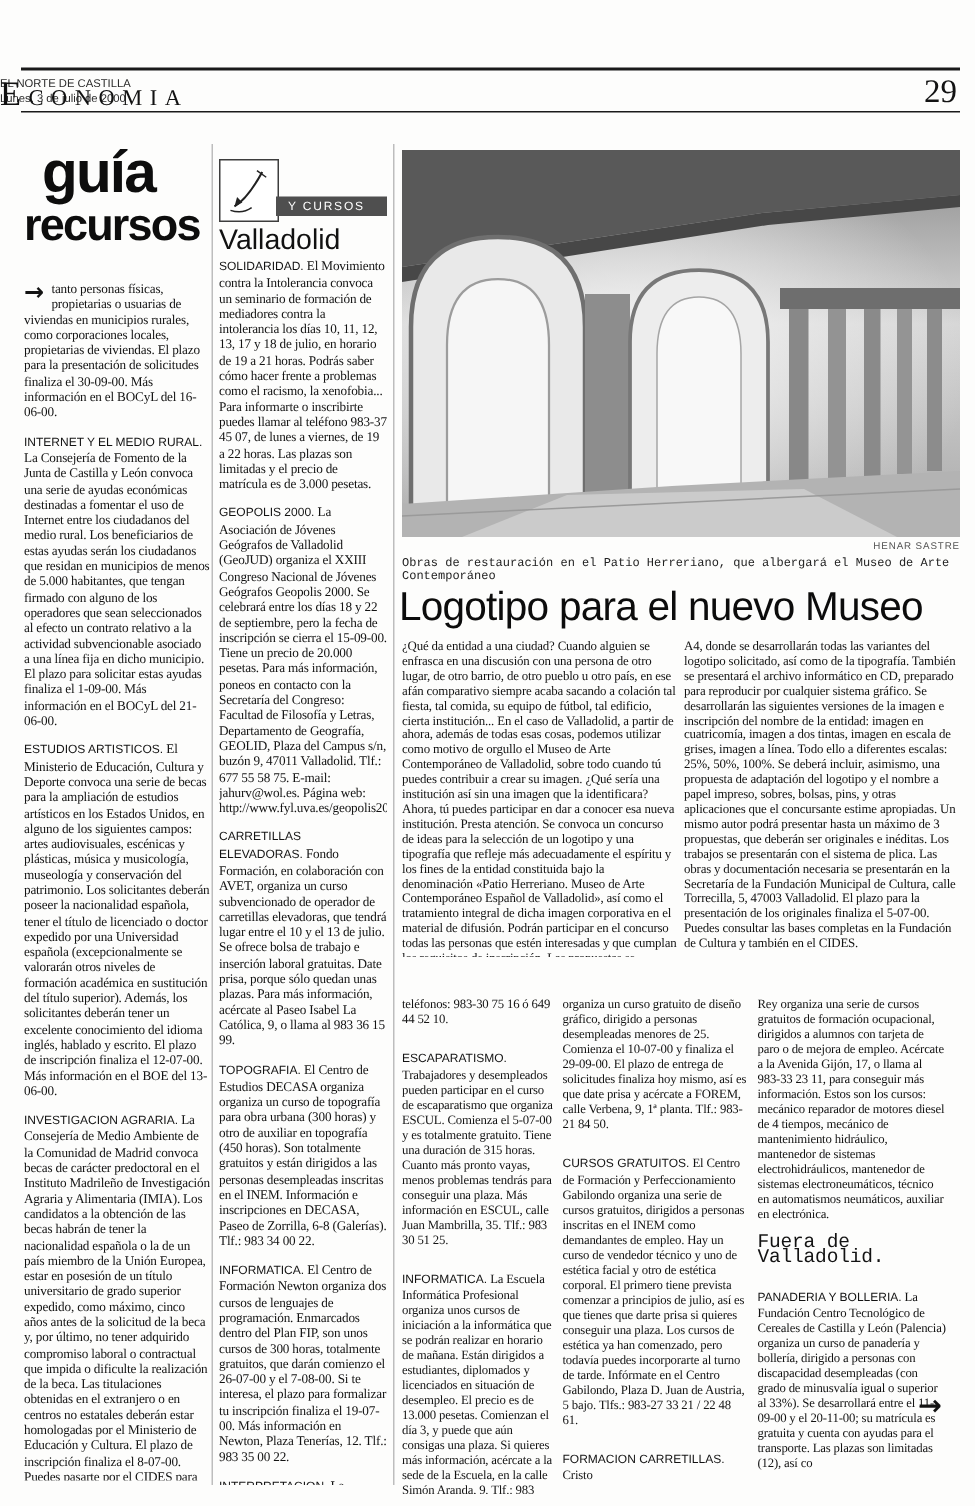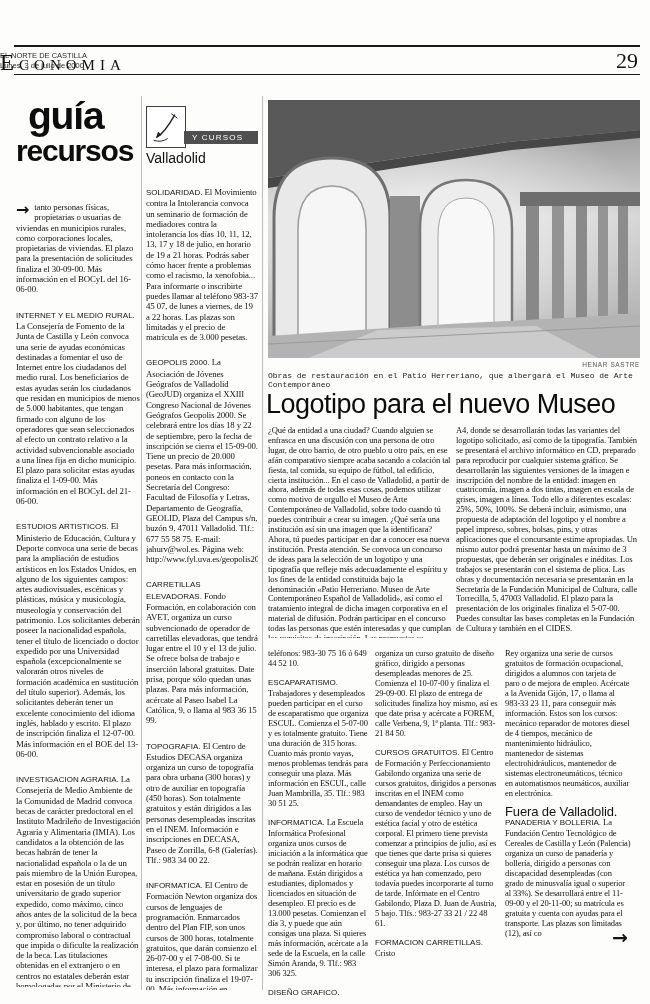--- a/index.html
+++ b/index.html
@@ -10,35 +10,35 @@
   .vrule{position:absolute;width:1px;background:#bdbdbd}
   .masthead{font-family:"Liberation Sans",sans-serif;font-size:7.5px;line-height:9.5px;color:#2a2a2a}
   .section-title{font-family:"Liberation Serif",serif;font-size:15px;letter-spacing:5px;color:#111}
   .section-title::first-letter{font-size:23px}
   .pageno{font-family:"Liberation Serif",serif;font-size:22px}
   .gtitle{font-family:"Liberation Sans",sans-serif;font-weight:bold;letter-spacing:-1.2px;line-height:1.02;color:#0d0d0d}
   .g1{font-size:39px;padding-left:12px}
   .g2{font-size:22px;padding-left:38px}
   .g3{font-size:30px}
   .flow{font-size:8.8px;line-height:10.3px;letter-spacing:-0.12px;overflow:hidden}
-  .flow p{margin:15px 0 9px 0}
+  .flow p{margin:0 0 9px 0}
   .lead{font-family:"Liberation Sans",sans-serif;font-size:8px;letter-spacing:0}
   .bigarrow{font-family:"DejaVu Sans",sans-serif;font-weight:bold;font-size:16px;line-height:14px}
   .introarrow{float:left;margin:1px 5px 0 0}
   .iconbox{position:absolute;border:1px solid #3d3d3d;background:#fff;display:flex;align-items:center;justify-content:center}
   .bar{position:absolute;background:#4f4f4f;color:#fff;font-family:"Liberation Sans",sans-serif;
        font-size:8px;letter-spacing:1.2px;line-height:13px;padding-left:8px}
-  .cityhead{font-family:"Liberation Sans",sans-serif;font-size:14px;color:#111}
+  .cityhead{font-family:"Liberation Sans",sans-serif;font-size:19px;color:#111}
   .credit{font-family:"Liberation Sans",sans-serif;font-size:6.5px;letter-spacing:.6px;color:#555;text-align:right}
   .caption{font-family:Liberation Mono, monospace;font-size:8px;color:#222}
   .headline{font-family:"Liberation Sans",sans-serif;font-size:27px;font-weight:400;letter-spacing:-0.5px;color:#0c0c0c}
   .artcol{font-size:8.6px;line-height:9.9px;letter-spacing:-0.12px;overflow:hidden}
   .bflow{font-size:8.5px;line-height:10px;letter-spacing:-0.12px;overflow:hidden}
-  .bflow p{margin:0 0 9px 0}
-  .outhead{font-family:Liberation Sans, sans-serif;font-size:13px;margin:3px 0 0 0}
+  .bflow p{margin:16px 0 9px 0}
+  .outhead{font-family:Liberation Mono, monospace;font-size:13px;margin:3px 0 0 0}
   .photo{position:absolute;left:268px;top:100px;width:372px;height:258px;background:#bbb}
   .photo svg{display:block;width:100%;height:100%}
 </style>
 </head>
 <body>
 
 <div class="hrule" style="top:45px;height:2px"></div>
 <div class="abs masthead" style="left:0;top:51px">
   <div>EL NORTE DE CASTILLA</div>
   <div>Lunes, 3 de julio de 2000</div>

